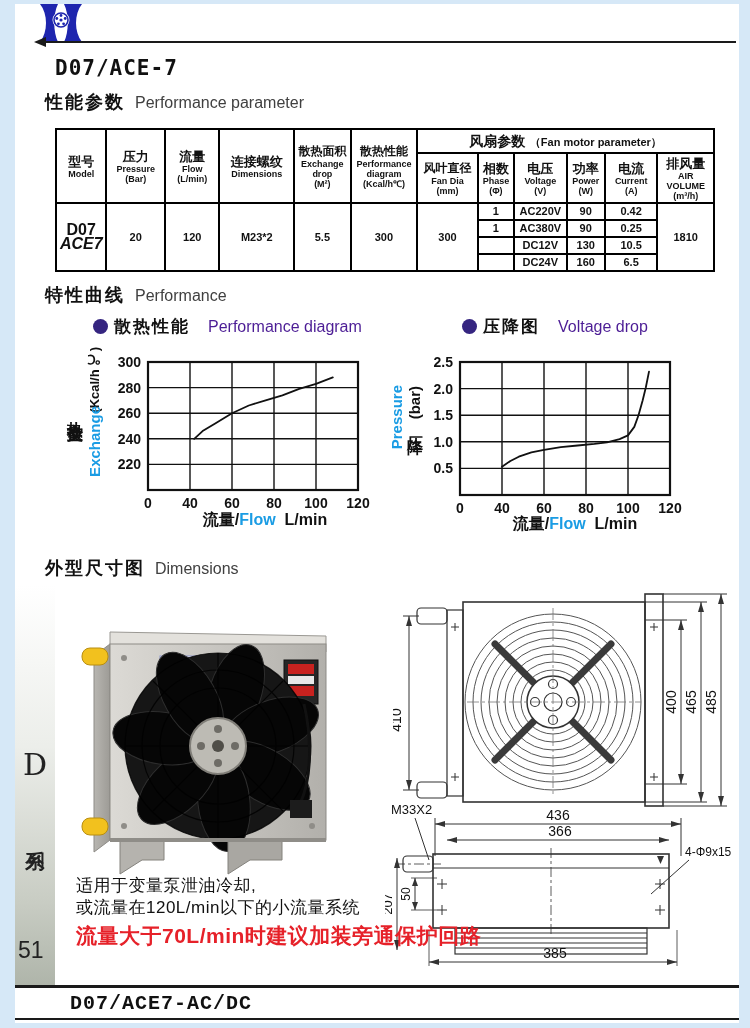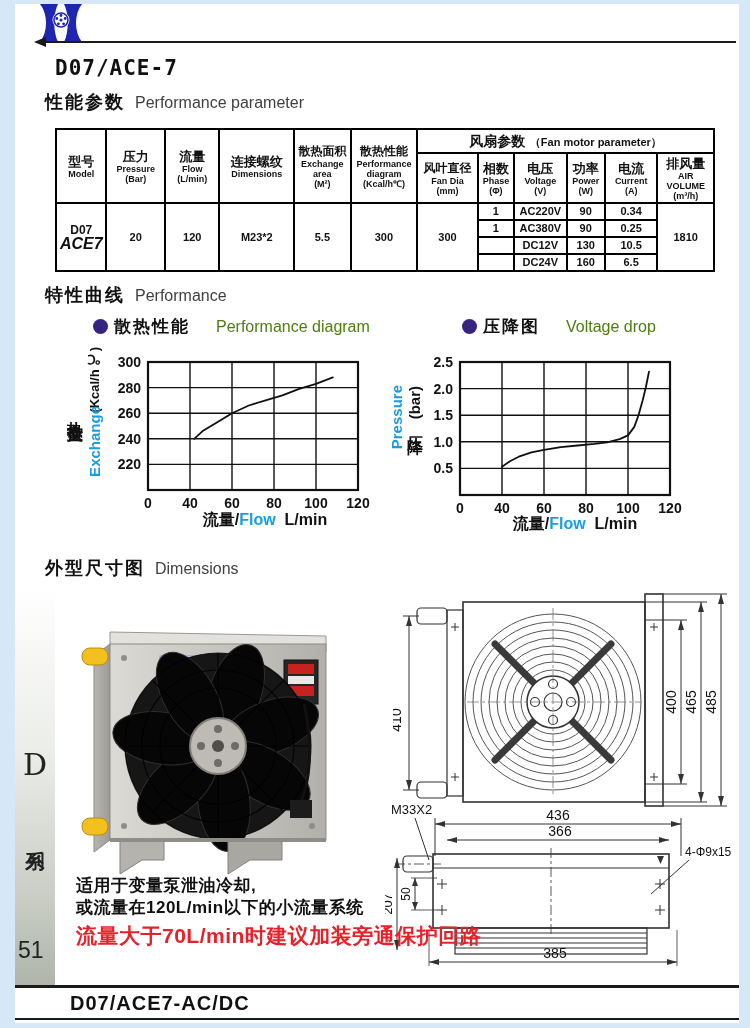--- a/index.html
+++ b/index.html
@@ -21,36 +21,36 @@
   .h-cn{display:block;font-size:13px;font-weight:bold;line-height:15px;}
   .h-en{display:block;font-size:9px;font-weight:bold;line-height:10px;}
   .fan-group .cn{font-size:14px;font-weight:bold;font-family:Liberation Serif, serif;}
   .fan-group .en{font-size:11px;font-weight:bold;}
   .val{font-size:14px;font-weight:bold;}
   .subrow td{font-size:11px;font-weight:bold;height:15px;line-height:13px;}
   
   .chart-title{display:flex;align-items:center;gap:6px;}
   .chart-title .bullet{width:15px;height:15px;border-radius:50%;background:#352580;display:inline-block;}
   .chart-title .cn{font-size:17px;font-weight:bold;color:#111;letter-spacing:2px;}
-  .chart-title .en{font-size:16px;color:#4d7c0f;margin-left:20px;}
+  .chart-title .en{font-size:16px;color:#4c1d95;margin-left:12px;}
   .v-cn{writing-mode:vertical-rl;text-orientation:upright;font-size:16px;font-weight:bold;color:#111;letter-spacing:2px;}
   .v-en{writing-mode:vertical-rl;transform:rotate(180deg);font-size:15px;font-weight:bold;color:#1a9ce4;}
   .v-unit{writing-mode:vertical-rl;transform:rotate(180deg);font-size:13px;font-weight:bold;color:#111;}
   .xlabel{font-size:16px;font-weight:bold;color:#111;}
   .xlabel .en{color:#1a9ce4;}
   
-  .note-line{font-size:17px;font-weight:bold;color:#111;letter-spacing:0.5px;}
+  .note-line{font-size:17px;font-weight:normal;color:#111;letter-spacing:0.5px;}
   .note-warn{font-size:21px;font-weight:bold;color:#e62129;letter-spacing:0.5px;}
   
   .side-strip{background:linear-gradient(180deg,#ffffff 0%,#eceeea 40%,#c9cdc4 78%,#aeb4a9 100%);}
   .side-letter{font-family:"DejaVu Serif",serif;font-size:30px;color:#222;}
   .side-series{writing-mode:vertical-rl;text-orientation:upright;font-size:19px;font-weight:bold;color:#222;letter-spacing:2px;}
   .side-page{font-size:23px;color:#222;}
   
-  .footer-model{font-family:Liberation Sans, sans-serif;font-size:20px;font-weight:bold;color:#111;letter-spacing:1px;}
+  .footer-model{font-family:Liberation Mono, monospace;font-size:20px;font-weight:bold;color:#111;letter-spacing:1px;}
   svg text{font-family:"Liberation Sans",sans-serif;}
 </style>
 </head>
 <body>
 
 <div class="abs" style="left:38px;top:3px;display:flex;align-items:center;gap:6px;">
   <svg width="46" height="40" viewBox="0 0 46 40">
     <path d="M2,1 L20,1 C15,11 15,29 20,39 L2,39 C10,29 10,11 2,1 Z" fill="#1e25ae"></path>
     <path d="M44,1 L26,1 C31,11 31,29 26,39 L44,39 C36,29 36,11 44,1 Z" fill="#1e25ae"></path>
     <circle cx="23" cy="17" r="8.5" fill="#ffffff"></circle>
@@ -104,21 +104,21 @@
             <span class="h-en">Flow</span>
             <span class="h-en">(L/min)</span>
           </td>
     <td rowspan="2">
       <span class="h-cn">连接螺纹</span>
             <span class="h-en">Dimensions</span>
           </td>
     <td rowspan="2">
       <span class="h-cn" style="font-size:12px">散热面积</span>
             <span class="h-en">Exchange</span>
-            <span class="h-en">area</span>
+            <span class="h-en">drop</span>
             <span class="h-en">(M²)</span>
           </td>
     <td rowspan="2">
       <span class="h-cn" style="font-size:12px">散热性能</span>
             <span class="h-en">Performance</span>
             <span class="h-en">diagram</span>
             <span class="h-en">(Kcal/h℃)</span>
           </td>
     <td colspan="6" class="fan-group">
       <span class="cn">风扇参数</span>&nbsp;<span class="en">（Fan motor parameter）</span></td>
@@ -151,33 +151,33 @@
           </td>
     <td>
       <span class="h-cn">排风量</span>
             <span class="h-en">AIR</span>
             <span class="h-en">VOLUME</span>
             <span class="h-en">(m³/h)</span>
           </td>
   </tr>
   <tr class="subrow">
     <td rowspan="4">
-            <span class="val" style="font-size:12px;display:block;line-height:14px;">D07</span>
+            <span class="val" style="font-size:16px;display:block;line-height:14px;">D07</span>
             <span class="val" style="font-size:16px;display:block;line-height:14px;font-style:italic;">ACE7</span>
           </td>
     <td rowspan="4" class="val">20</td>
     <td rowspan="4" class="val">120</td>
     <td rowspan="4" class="val">M23*2</td>
     <td rowspan="4" class="val">5.5</td>
     <td rowspan="4" class="val">300</td>
     <td rowspan="4" class="val">300</td>
     <td>1</td>
     <td>AC220V</td>
     <td>90</td>
-    <td>0.34</td>
+    <td>0.42</td>
     <td rowspan="4" class="val">1810</td>
   </tr>
   <tr class="subrow">
     <td>1</td>
     <td>AC380V</td>
     <td>90</td>
     <td>0.25</td>
   </tr>
   <tr class="subrow">
     <td></td>

